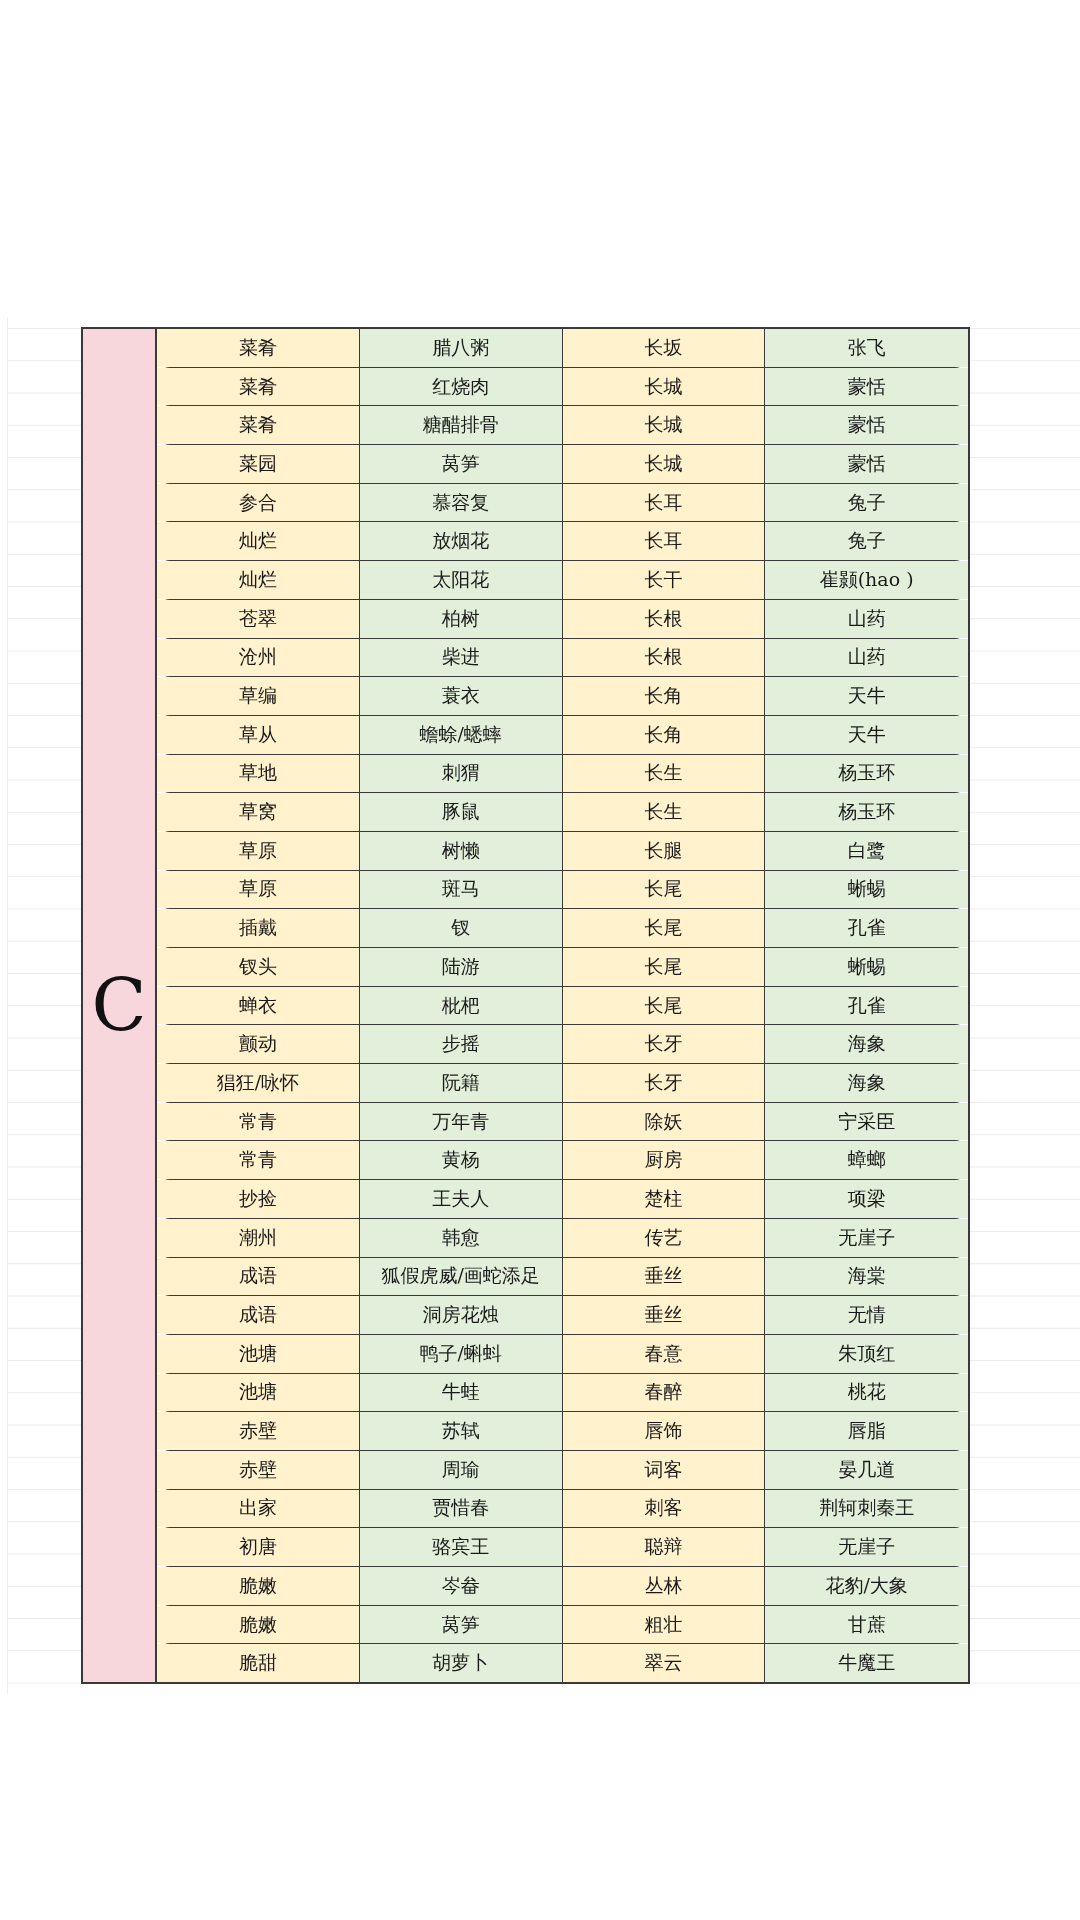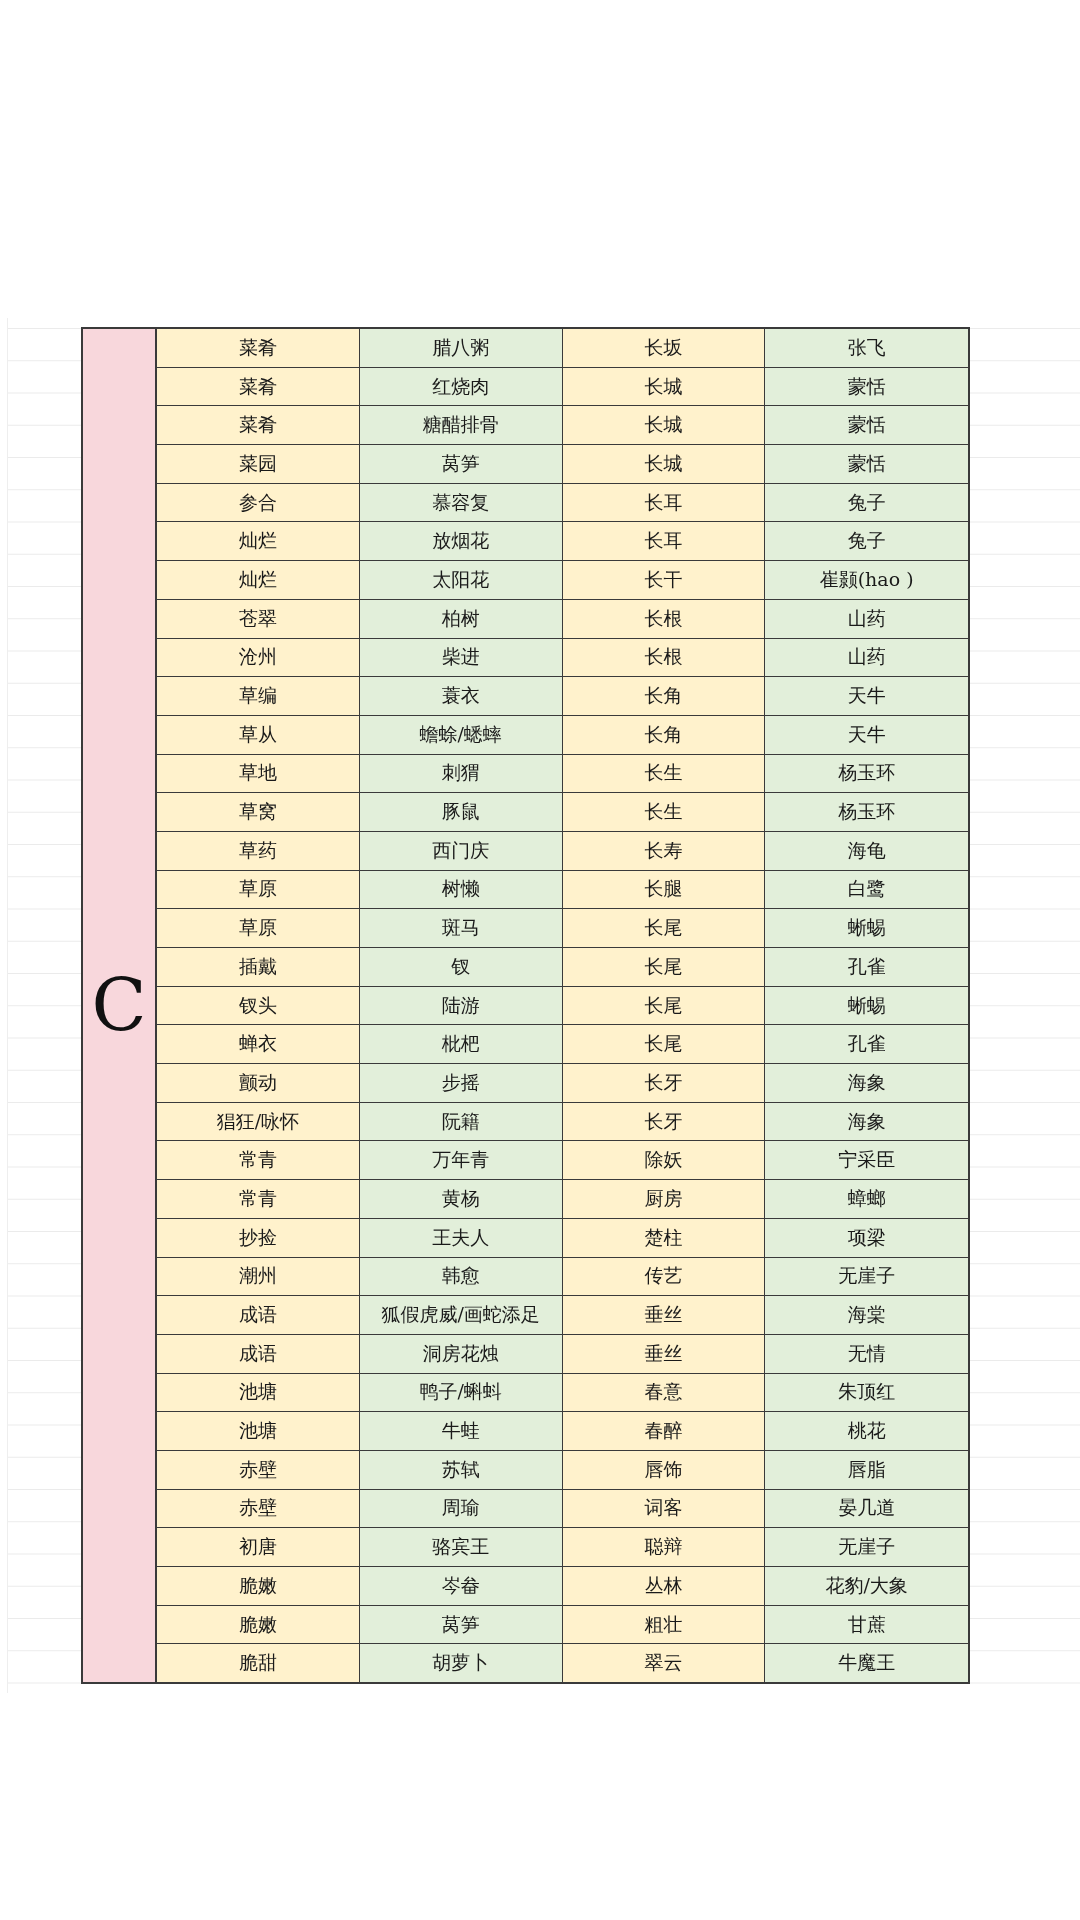--- a/index.html
+++ b/index.html
@@ -20,21 +20,21 @@
     }
     .letter-col {
       width: 72px; background: #F8D7DC; border-right: 2px solid #3a3a3a;
       display: flex; align-items: center; justify-content: center; flex-shrink: 0;
     }
     .letter {
       font-family: "DejaVu Serif", "Liberation Serif", serif;
       font-size: 72px; color: #111; line-height: 1;
     }
     .rows { flex: 1; display: flex; flex-direction: column; }
-    .row { display: flex; flex: 1; border-bottom: 1.5px solid #3a3a3a; box-sizing: border-box; }
+    .row { display: flex; flex: 1; border-bottom: 1.5px solid #3a3a3a; box-sizing: border-box; border-radius: 13px; }
     .row:last-child { border-bottom: none; }
     .cell {
       width: 25%; display: flex; align-items: center; justify-content: center;
       font-size: 19px; color: #1a1a1a; border-right: 1.5px solid #3a3a3a; box-sizing: border-box;
       white-space: nowrap; overflow: hidden;
     }
     .cell:last-child { border-right: none; }
     .c-yellow { background: #FFF2CC; }
     .c-green { background: #E2EFDA; }
   </style>
@@ -120,26 +120,20 @@
         <div class="cell c-yellow">长生</div>
         <div class="cell c-green">杨玉环</div>
       </div>
       <div class="row">
         <div class="cell c-yellow">草窝</div>
         <div class="cell c-green">豚鼠</div>
         <div class="cell c-yellow">长生</div>
         <div class="cell c-green">杨玉环</div>
       </div>
       <div class="row">
-        <div class="cell c-yellow">草药</div>
-        <div class="cell c-green">西门庆</div>
-        <div class="cell c-yellow">长寿</div>
-        <div class="cell c-green">海龟</div>
-      </div>
-      <div class="row">
         <div class="cell c-yellow">草原</div>
         <div class="cell c-green">树懒</div>
         <div class="cell c-yellow">长腿</div>
         <div class="cell c-green">白鹭</div>
       </div>
       <div class="row">
         <div class="cell c-yellow">草原</div>
         <div class="cell c-green">斑马</div>
         <div class="cell c-yellow">长尾</div>
         <div class="cell c-green">蜥蜴</div>
@@ -228,20 +222,26 @@
         <div class="cell c-yellow">唇饰</div>
         <div class="cell c-green">唇脂</div>
       </div>
       <div class="row">
         <div class="cell c-yellow">赤壁</div>
         <div class="cell c-green">周瑜</div>
         <div class="cell c-yellow">词客</div>
         <div class="cell c-green">晏几道</div>
       </div>
       <div class="row">
+        <div class="cell c-yellow">出家</div>
+        <div class="cell c-green">贾惜春</div>
+        <div class="cell c-yellow">刺客</div>
+        <div class="cell c-green">荆轲刺秦王</div>
+      </div>
+      <div class="row">
         <div class="cell c-yellow">初唐</div>
         <div class="cell c-green">骆宾王</div>
         <div class="cell c-yellow">聪辩</div>
         <div class="cell c-green">无崖子</div>
       </div>
       <div class="row">
         <div class="cell c-yellow">脆嫩</div>
         <div class="cell c-green">岑畚</div>
         <div class="cell c-yellow">丛林</div>
         <div class="cell c-green">花豹/大象</div>

